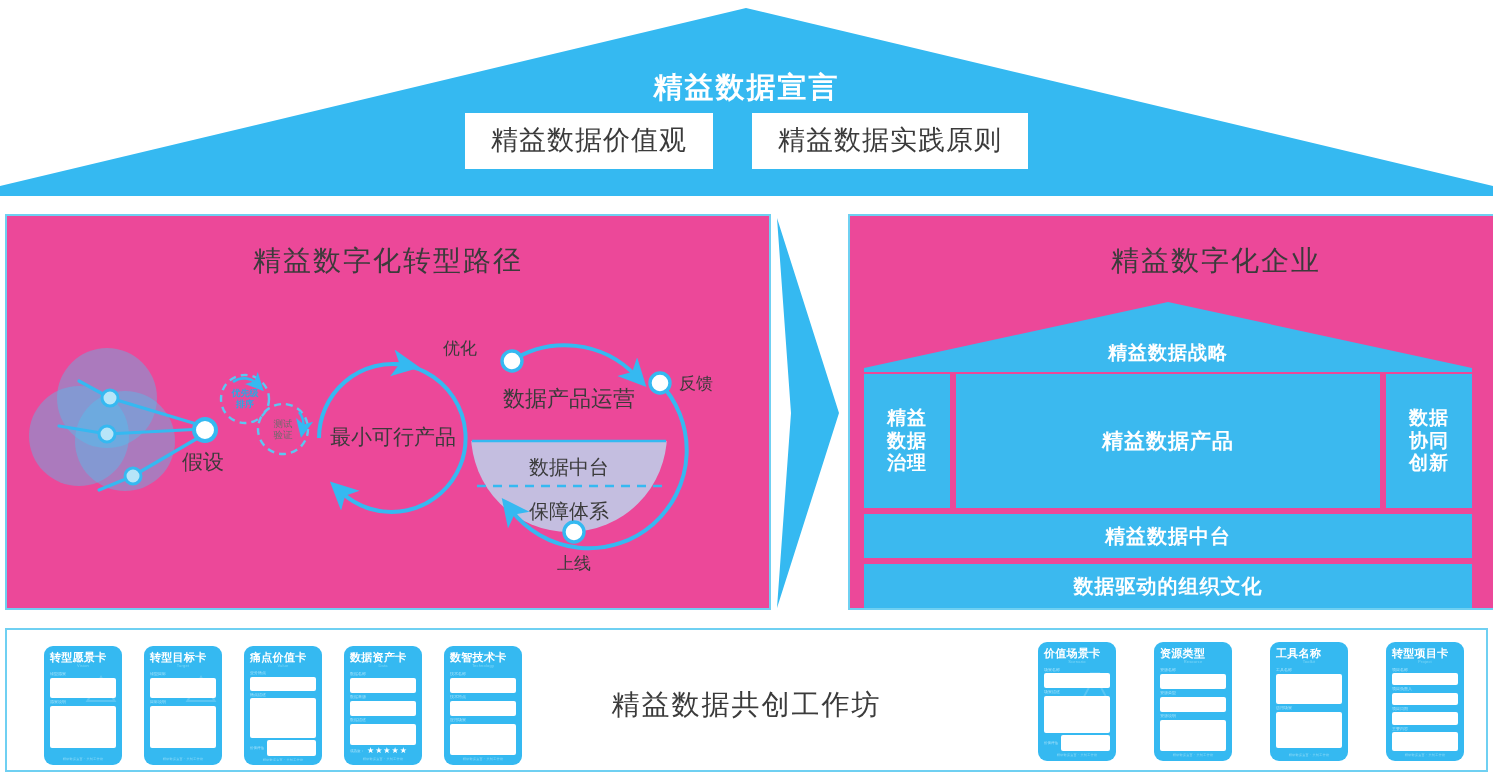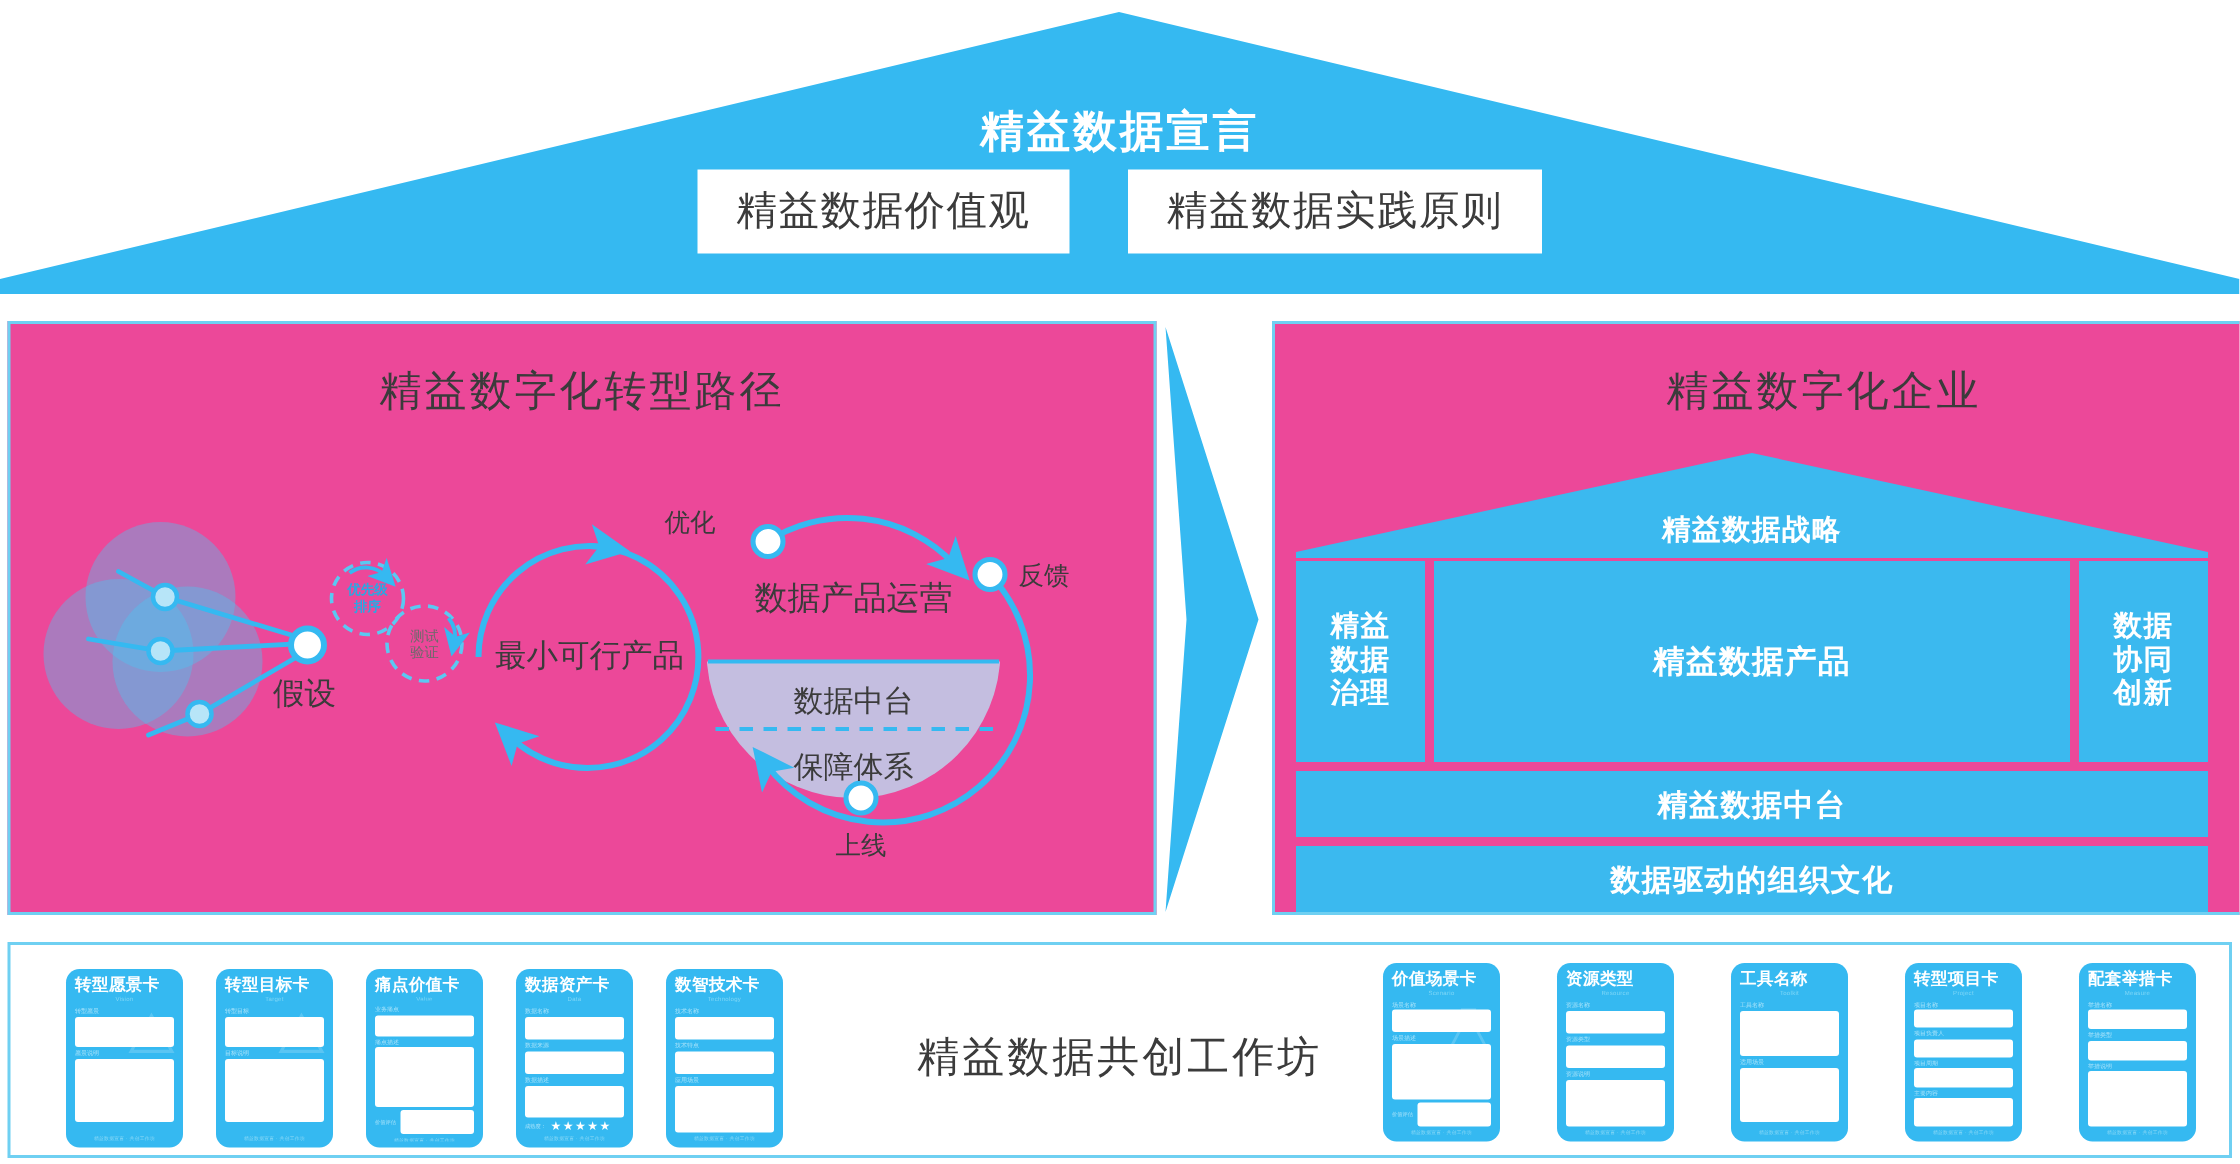--- a/index.html
+++ b/index.html
@@ -366,27 +366,16 @@
           <div class="card-field-label">项目名称</div>
           <div class="card-box" style="height:14px;"></div>
           <div class="card-field-label">项目负责人</div>
           <div class="card-box" style="height:14px;"></div>
           <div class="card-field-label">项目周期</div>
           <div class="card-box" style="height:14px;"></div>
           <div class="card-field-label">主要内容</div>
           <div class="card-box" style="height:22px;"></div>
           <div class="card-foot">精益数据宣言 · 共创工作坊</div>
         </div>
-        <div class="card">
-          <div class="card-title">配套举措卡</div>
-          <div class="card-sub">Measure</div>
-          <div class="card-field-label">举措名称</div>
-          <div class="card-box" style="height:14px;"></div>
-          <div class="card-field-label">举措类型</div>
-          <div class="card-box" style="height:14px;"></div>
-          <div class="card-field-label">举措说明</div>
-          <div class="card-box" style="height:40px;"></div>
-          <div class="card-foot">精益数据宣言 · 共创工作坊</div>
-        </div>
       </div>
   </div>
 
 </div>
 
 </body></html>

